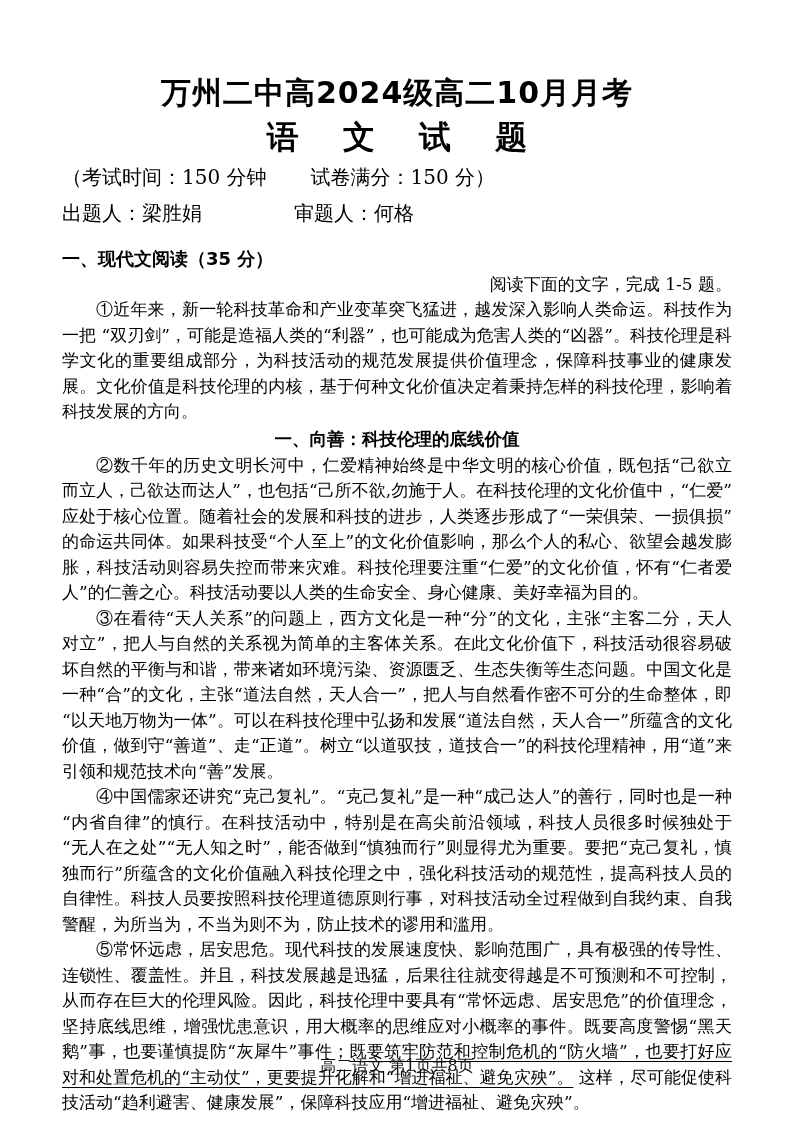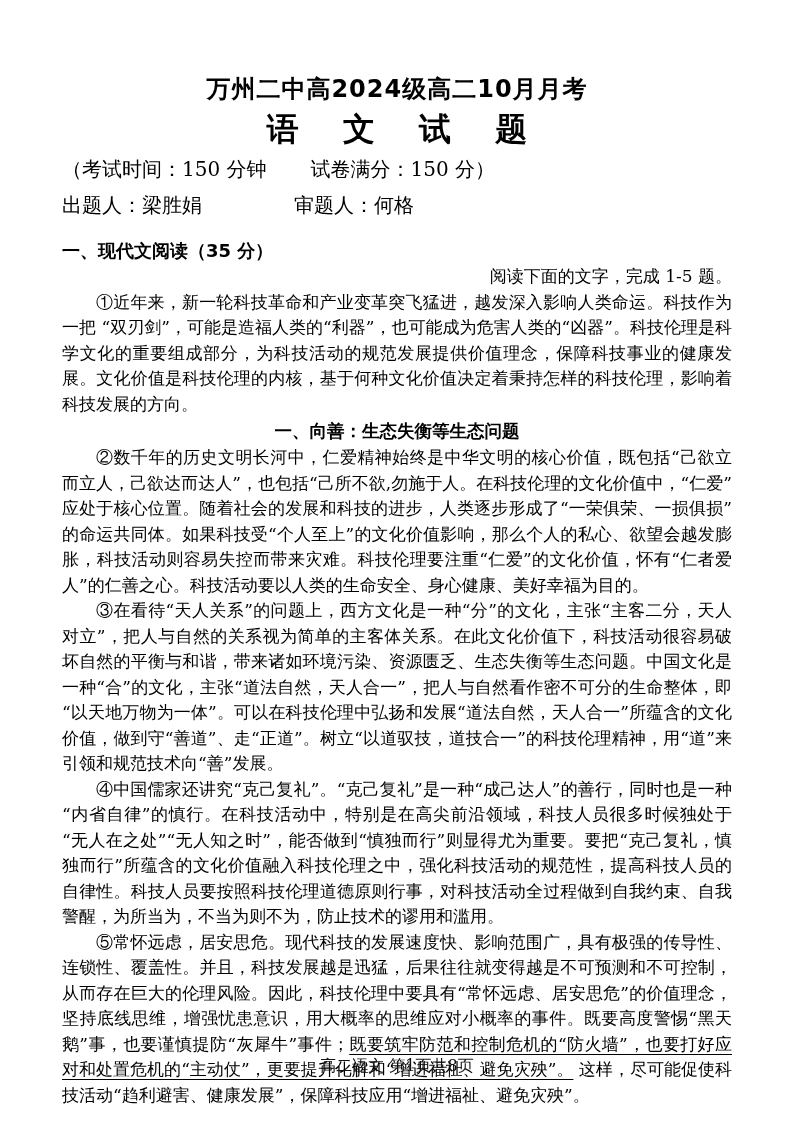--- a/index.html
+++ b/index.html
@@ -17,21 +17,21 @@
     box-sizing: border-box;
     padding: 74px 62px 0 62px;
     overflow: hidden;
   }
   
   .exam-title {
     margin: 0;
     text-align: center;
     font-family: "DejaVu Sans", "Liberation Sans", sans-serif;
     font-weight: bold;
-    font-size: 24px;
+    font-size: 30px;
     line-height: 1.25;
     letter-spacing: 1px;
   }
   .subject-title {
     margin-top: 6px;
     text-align: center;
     font-family: Liberation Sans, sans-serif;
     font-weight: 600;
     font-size: 32px;
     line-height: 1.2;
@@ -130,21 +130,21 @@
 
   <main class="main">
 
     <div class="h-section">一、现代文阅读（35 分）</div>
 
 
     <p class="instruction">阅读下面的文字，完成 1-5 题。</p>
 
     <p class="para">①近年来，新一轮科技革命和产业变革突飞猛进，越发深入影响人类命运。科技作为一把 “双刃剑”，可能是造福人类的“利器”，也可能成为危害人类的“凶器”。科技伦理是科学文化的重要组成部分，为科技活动的规范发展提供价值理念，保障科技事业的健康发展。文化价值是科技伦理的内核，基于何种文化价值决定着秉持怎样的科技伦理，影响着科技发展的方向。</p>
 
-    <div class="h-inner">一、向善：生态失衡等生态问题</div>
+    <div class="h-inner">一、向善：科技伦理的底线价值</div>
 
     <p class="para">②数千年的历史文明长河中，仁爱精神始终是中华文明的核心价值，既包括“己欲立而立人，己欲达而达人”，也包括“己所不欲,勿施于人。在科技伦理的文化价值中，“仁爱”应处于核心位置。随着社会的发展和科技的进步，人类逐步形成了“一荣俱荣、一损俱损”的命运共同体。如果科技受“个人至上”的文化价值影响，那么个人的私心、欲望会越发膨胀，科技活动则容易失控而带来灾难。科技伦理要注重“仁爱”的文化价值，怀有“仁者爱人”的仁善之心。科技活动要以人类的生命安全、身心健康、美好幸福为目的。</p>
 
     <p class="para">③在看待“天人关系”的问题上，西方文化是一种“分”的文化，主张“主客二分，天人对立”，把人与自然的关系视为简单的主客体关系。在此文化价值下，科技活动很容易破坏自然的平衡与和谐，带来诸如环境污染、资源匮乏、生态失衡等生态问题。中国文化是一种“合”的文化，主张“道法自然，天人合一”，把人与自然看作密不可分的生命整体，即“以天地万物为一体”。可以在科技伦理中弘扬和发展“道法自然，天人合一”所蕴含的文化价值，做到守“善道”、走“正道”。树立“以道驭技，道技合一”的科技伦理精神，用“道”来引领和规范技术向“善”发展。</p>
 
     <p class="para">④中国儒家还讲究“克己复礼”。“克己复礼”是一种“成己达人”的善行，同时也是一种“内省自律”的慎行。在科技活动中，特别是在高尖前沿领域，科技人员很多时候独处于 “无人在之处”“无人知之时”，能否做到“慎独而行”则显得尤为重要。要把“克己复礼，慎独而行”所蕴含的文化价值融入科技伦理之中，强化科技活动的规范性，提高科技人员的自律性。科技人员要按照科技伦理道德原则行事，对科技活动全过程做到自我约束、自我警醒，为所当为，不当为则不为，防止技术的谬用和滥用。</p>
 
     <p class="para">
       <span>⑤常怀远虑，居安思危。现代科技的发展速度快、影响范围广，具有极强的传导性、连锁性、覆盖性。并且，科技发展越是迅猛，后果往往就变得越是不可预测和不可控制，从而存在巨大的伦理风险。因此，科技伦理中要具有“常怀远虑、居安思危”的价值理念，坚持底线思维，增强忧患意识，用大概率的思维应对小概率的事件。既要高度警惕“黑天鹅”事，也要谨慎提防“灰犀牛”事件；</span><span class="u-seg">既要筑牢防范和控制危机的“防火墙”，也要打好应对和处置危机的“主动仗”，更要提升化解和“增进福祉、避免灾殃”。</span><span> 这样，尽可能促使科技活动“趋利避害、健康发展”，保障科技应用“增进福祉、避免灾殃”。</span>
     </p>

